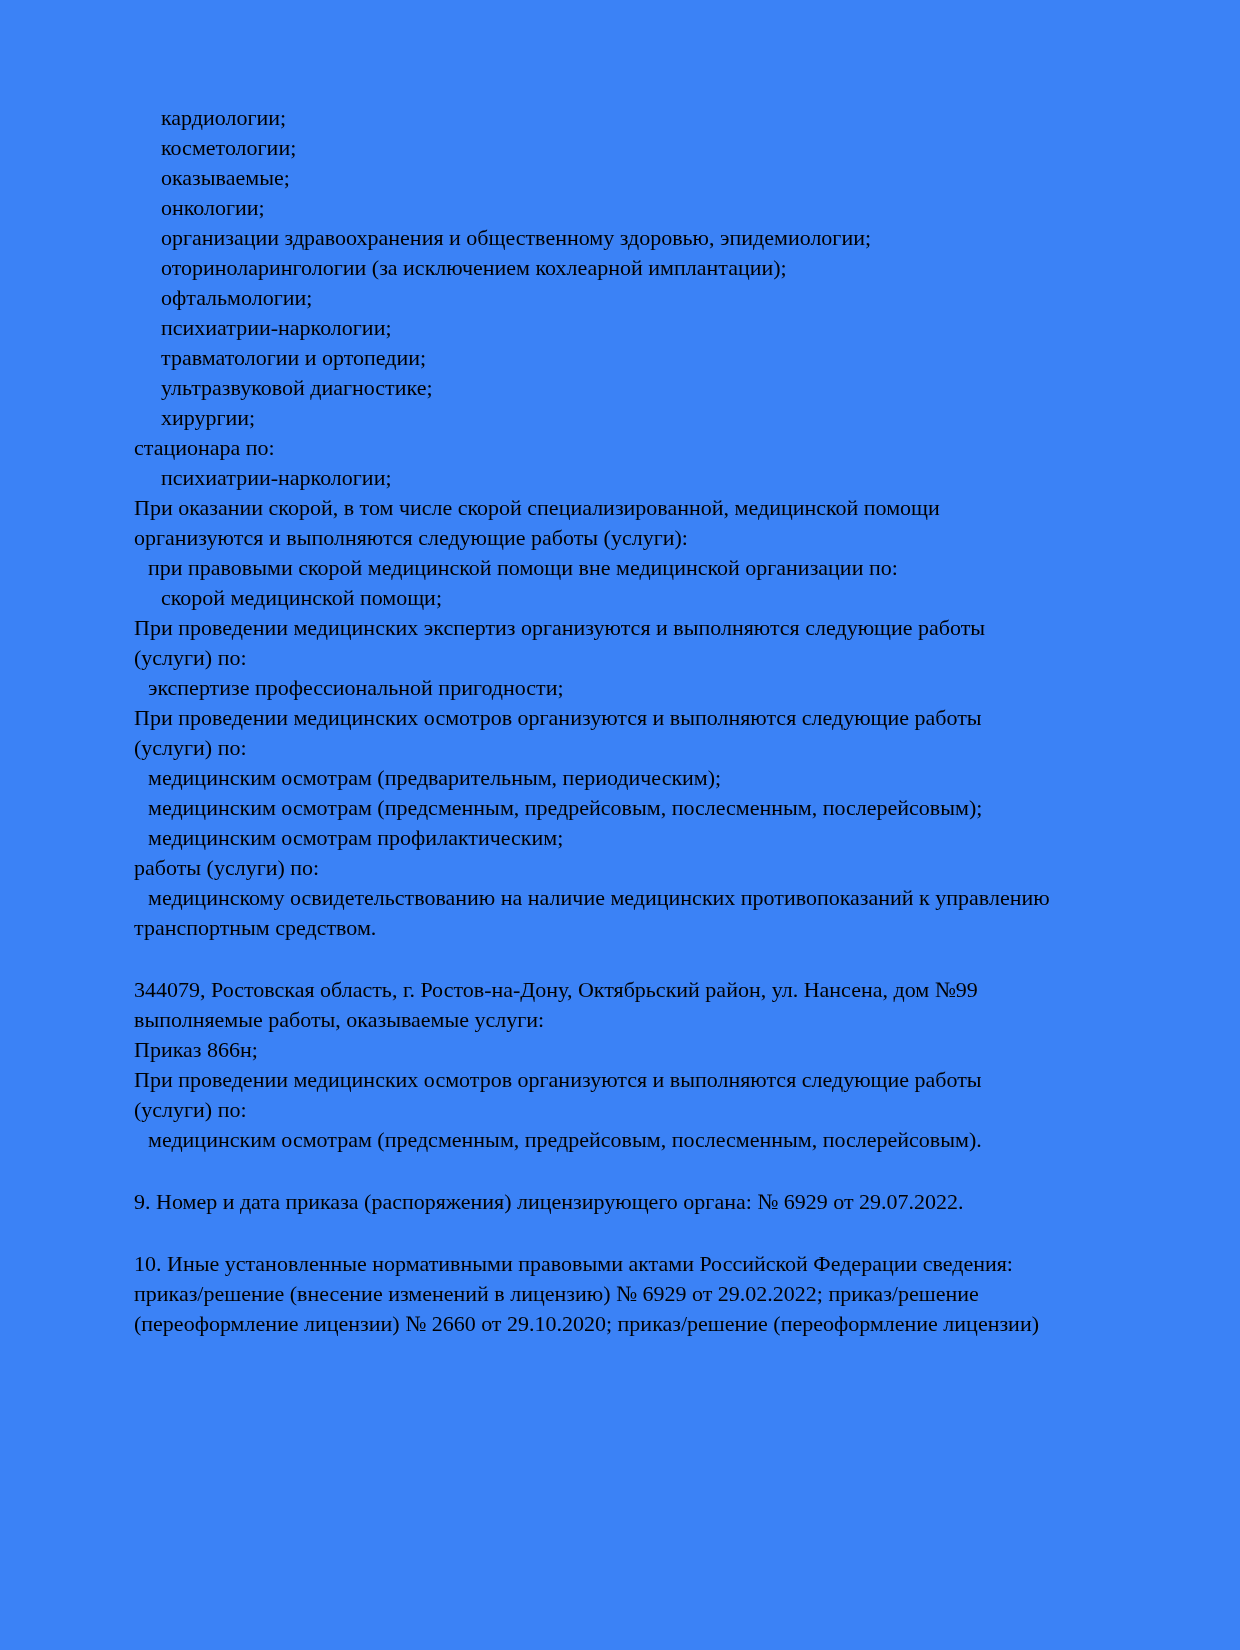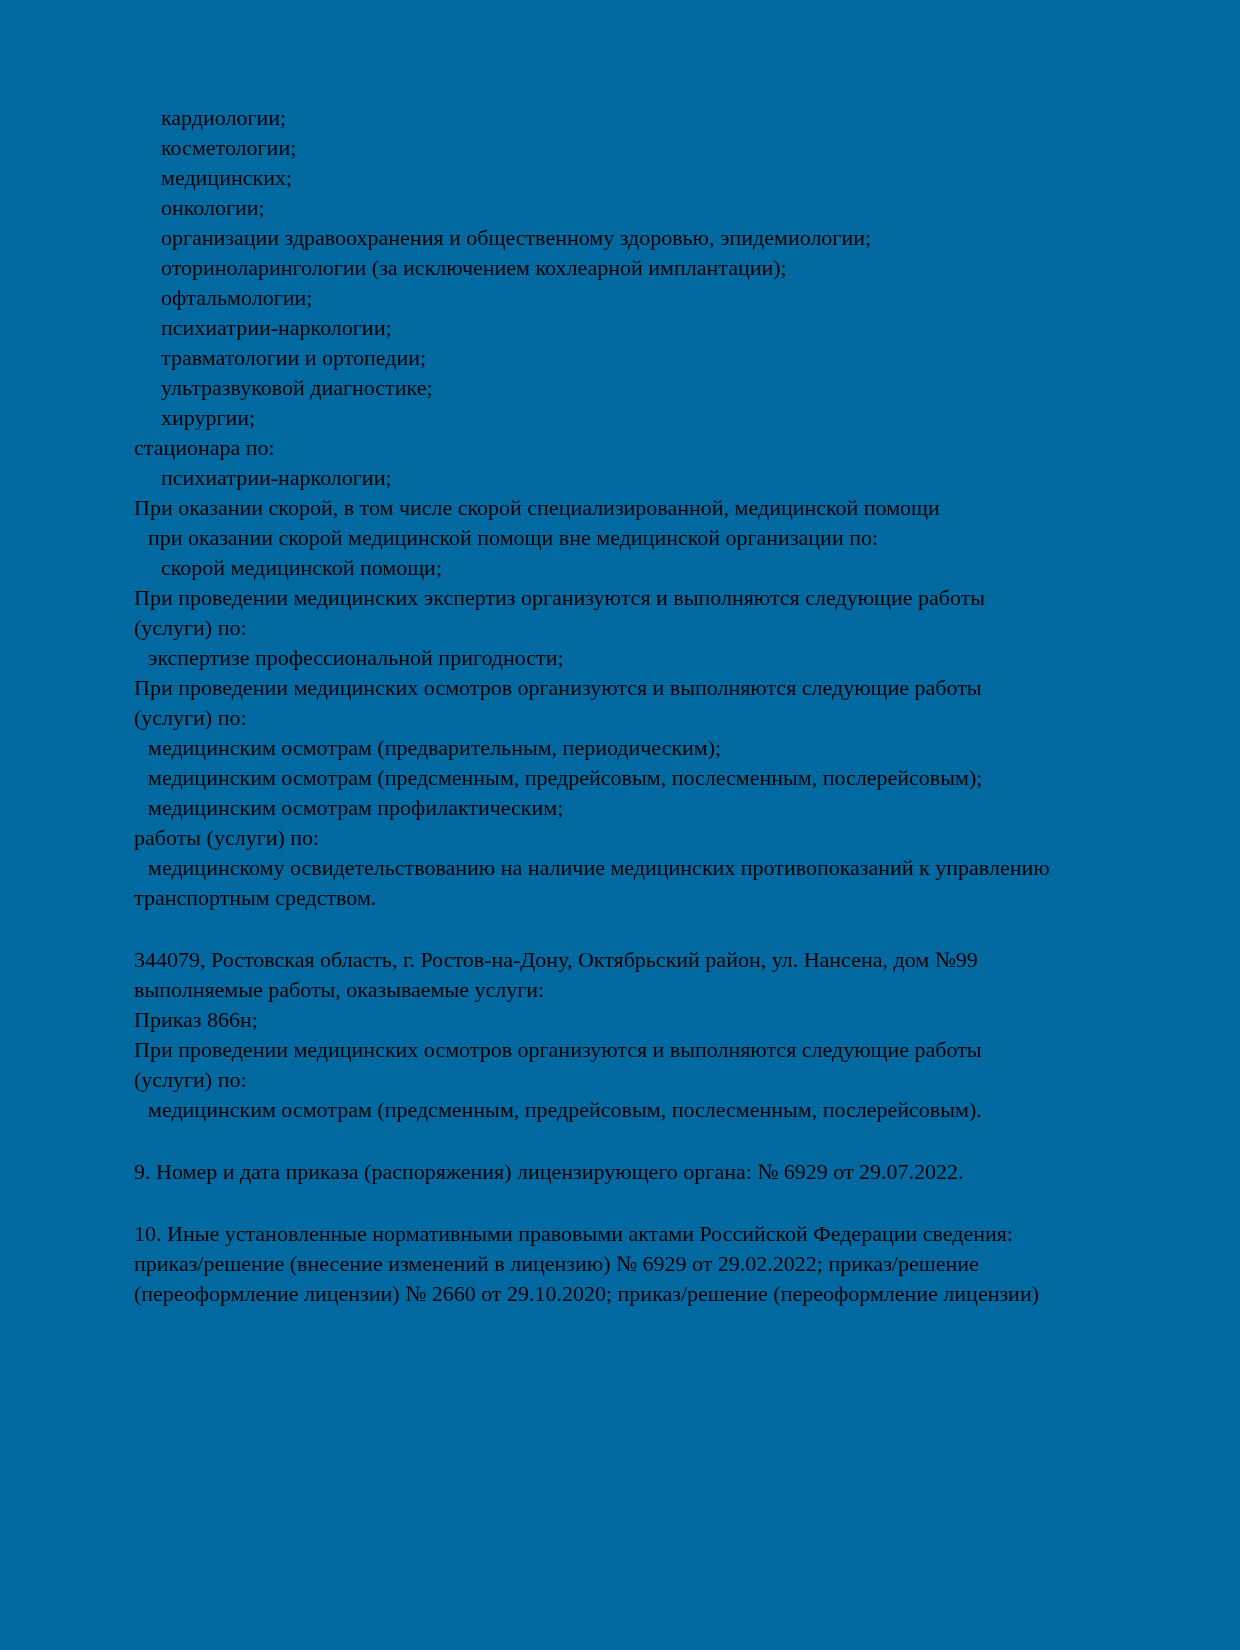--- a/index.html
+++ b/index.html
@@ -10,54 +10,55 @@
   body {
     width: 1240px;
     height: 1650px;
     overflow: hidden;
   }
   .page {
     box-sizing: border-box;
     width: 1240px;
     height: 1650px;
     padding: 103px 120px 0 134px;
-    background: #0369a1;
+    background: #3b82f6;
     color: #000000;
     font-family: "Liberation Serif", "DejaVu Serif", serif;
     font-size: 22px;
     line-height: 30px;
   }
   .line {
     white-space: nowrap;
     min-height: 30px;
   }
   .line.ind1 { padding-left: 14px; }
   .line.ind2 { padding-left: 27px; }
   .line.blank { height: 32px; min-height: 32px; }
 </style>
 </head>
 <body>
 
 <div class="page">
   <div id="doc-lines">
       <div class="line ind2">кардиологии;</div>
       <div class="line ind2">косметологии;</div>
-      <div class="line ind2">медицинских;</div>
+      <div class="line ind2">оказываемые;</div>
       <div class="line ind2">онкологии;</div>
       <div class="line ind2">организации здравоохранения и общественному здоровью, эпидемиологии;</div>
       <div class="line ind2">оториноларингологии (за исключением кохлеарной имплантации);</div>
       <div class="line ind2">офтальмологии;</div>
       <div class="line ind2">психиатрии-наркологии;</div>
       <div class="line ind2">травматологии и ортопедии;</div>
       <div class="line ind2">ультразвуковой диагностике;</div>
       <div class="line ind2">хирургии;</div>
       <div class="line">стационара по:</div>
       <div class="line ind2">психиатрии-наркологии;</div>
       <div class="line">При оказании скорой, в том числе скорой специализированной, медицинской помощи</div>
-      <div class="line ind1">при оказании скорой медицинской помощи вне медицинской организации по:</div>
+      <div class="line">организуются и выполняются следующие работы (услуги):</div>
+      <div class="line ind1">при правовыми скорой медицинской помощи вне медицинской организации по:</div>
       <div class="line ind2">скорой медицинской помощи;</div>
       <div class="line">При проведении медицинских экспертиз организуются и выполняются следующие работы</div>
       <div class="line">(услуги) по:</div>
       <div class="line ind1">экспертизе профессиональной пригодности;</div>
       <div class="line">При проведении медицинских осмотров организуются и выполняются следующие работы</div>
       <div class="line">(услуги) по:</div>
       <div class="line ind1">медицинским осмотрам (предварительным, периодическим);</div>
       <div class="line ind1">медицинским осмотрам (предсменным, предрейсовым, послесменным, послерейсовым);</div>
       <div class="line ind1">медицинским осмотрам профилактическим;</div>
       <div class="line">работы (услуги) по:</div>

